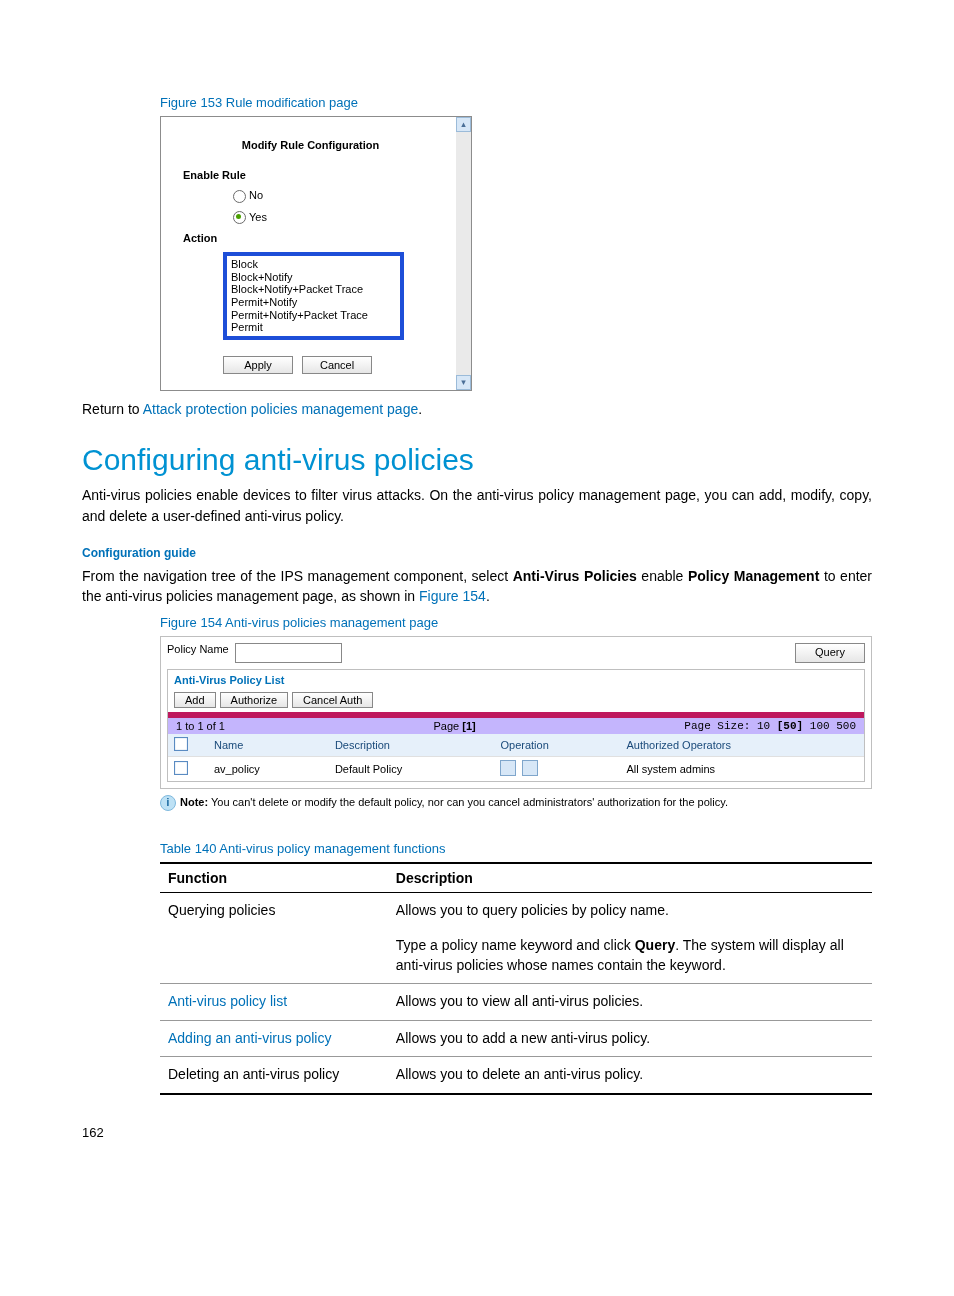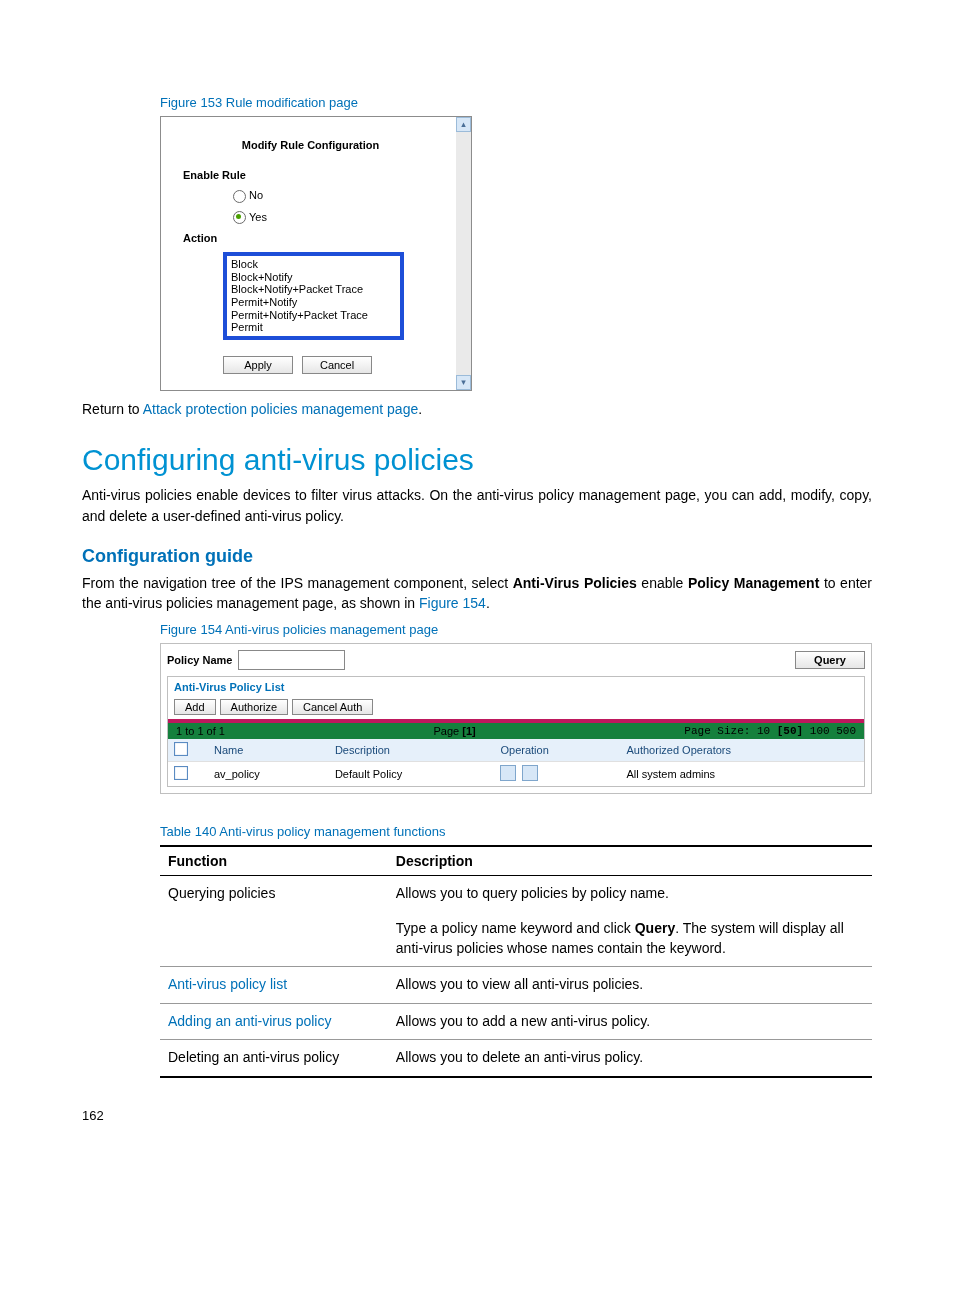--- a/index.html
+++ b/index.html
@@ -28,21 +28,21 @@
   .h1 {
     font-family: Arial, sans-serif;
     font-weight: 300;
     font-size: 30px;
     color: #0092d2;
     margin: 24px 0 8px 0;
   }
   .h2 {
     color: #0071b8;
     font-weight: bold;
-    font-size: 18px;
+    font-size: 12px;
     margin-top: 20px;
     margin-bottom: 6px;
   }
   a.link { color: #0071b8; text-decoration: none; }
   .body-text { line-height: 1.45; margin: 4px 0 8px 0; text-align: justify; }
   .page-num { text-align: left; font-size: 13px; margin-top: 30px; }
 
   
   .fig153 {
     border: 1px solid #8c8c8c;
@@ -108,37 +108,37 @@
     margin-right:6px;
   }
 
   
   .fig154 {
     border: 1px solid #bfbfbf;
     font-family: Tahoma, Arial, sans-serif;
     font-size: 11px;
     background:#fff;
   }
-  .fig154 .qrow { display:flex; align-items:center; padding:6px; gap:6px;font-weight:bold;}
+  .fig154 .qrow { display:flex; padding:6px; gap:6px;}
   .fig154 .qinput {
     border:1px solid #888; height:18px; width:105px; background:#fff;
   }
   .fig154 .qbtn {
     border:1px solid #888; background:linear-gradient(#fff,#e6e6e6);
     padding:2px 0; width:68px; text-align:center; font-size:11px;
   }
   .fig154 .spacer { flex:1;}
   .fig154 .listbox { border:1px solid #bfbfbf; margin:0px 6px 6px 6px; }
   .fig154 .listtitle { color:#0071b8; font-weight:bold; padding:4px 6px; font-size:11px;}
   .fig154 .toolbar { display:flex; gap:4px; padding:2px 6px 4px; }
   .fig154 .tbtn {
     border:1px solid #888; background:linear-gradient(#fff,#e6e6e6);
     padding:1px 10px; font-size:11px;
   }
-  .fig154 .pager { display:flex; padding:2px 8px; font-size:11px; border-top:4px solid #be185d; background:#15803d;}
+  .fig154 .pager { display:flex; padding:2px 8px; font-size:11px; border-top:6px solid #be185d; background:#c4b5fd;}
   .fig154 table { width:100%; border-collapse:collapse; font-size:11px;}
   .fig154 thead td { background:#e6f0fa; color:#1a4a7a; padding:3px 6px; }
   .fig154 tbody td { padding:3px 6px; border-top:1px solid #e0e0e0;}
   .fig154 .chk { width:12px; height:12px; border:1px solid #5a8bc2; display:inline-block; background:#fff; box-shadow: inset 0 0 1px #5a8bc2;}
   .fig154 .mono { font-family: "Courier New", monospace; font-size:11px; }
   .fig154 .opicon { display:inline-block; width:14px; height:14px; background:#d7e7f7; border:1px solid #7fa6cc; margin-right:2px;}
 
   .note-row { font-size:11px; font-family: Tahoma, Arial, sans-serif; margin-top:6px;}
   .note-icon {
     display:inline-block; width:14px; height:14px; border-radius:50%;
@@ -254,20 +254,23 @@
                 <span class="opicon"></span>
                 <span class="opicon"></span>
               </td>
               <td>All system admins</td>
             </tr>
           </tbody>
         </table>
       </div>
     </div>
 
+    <div class="note-row">
+      <span class="note-icon">i</span><b>Note:</b><span> You can't delete or modify the default policy, nor can you cancel administrators' authorization for the policy.</span>
+    </div>
   </div>
 
   <div class="indent" style="margin-top:30px;">
     <div class="fig-caption">Table 140 Anti-virus policy management functions</div>
 
     <table class="functable">
       <thead>
         <tr>
           <th style="width:32%;">Function</th>
           <th>Description</th>

